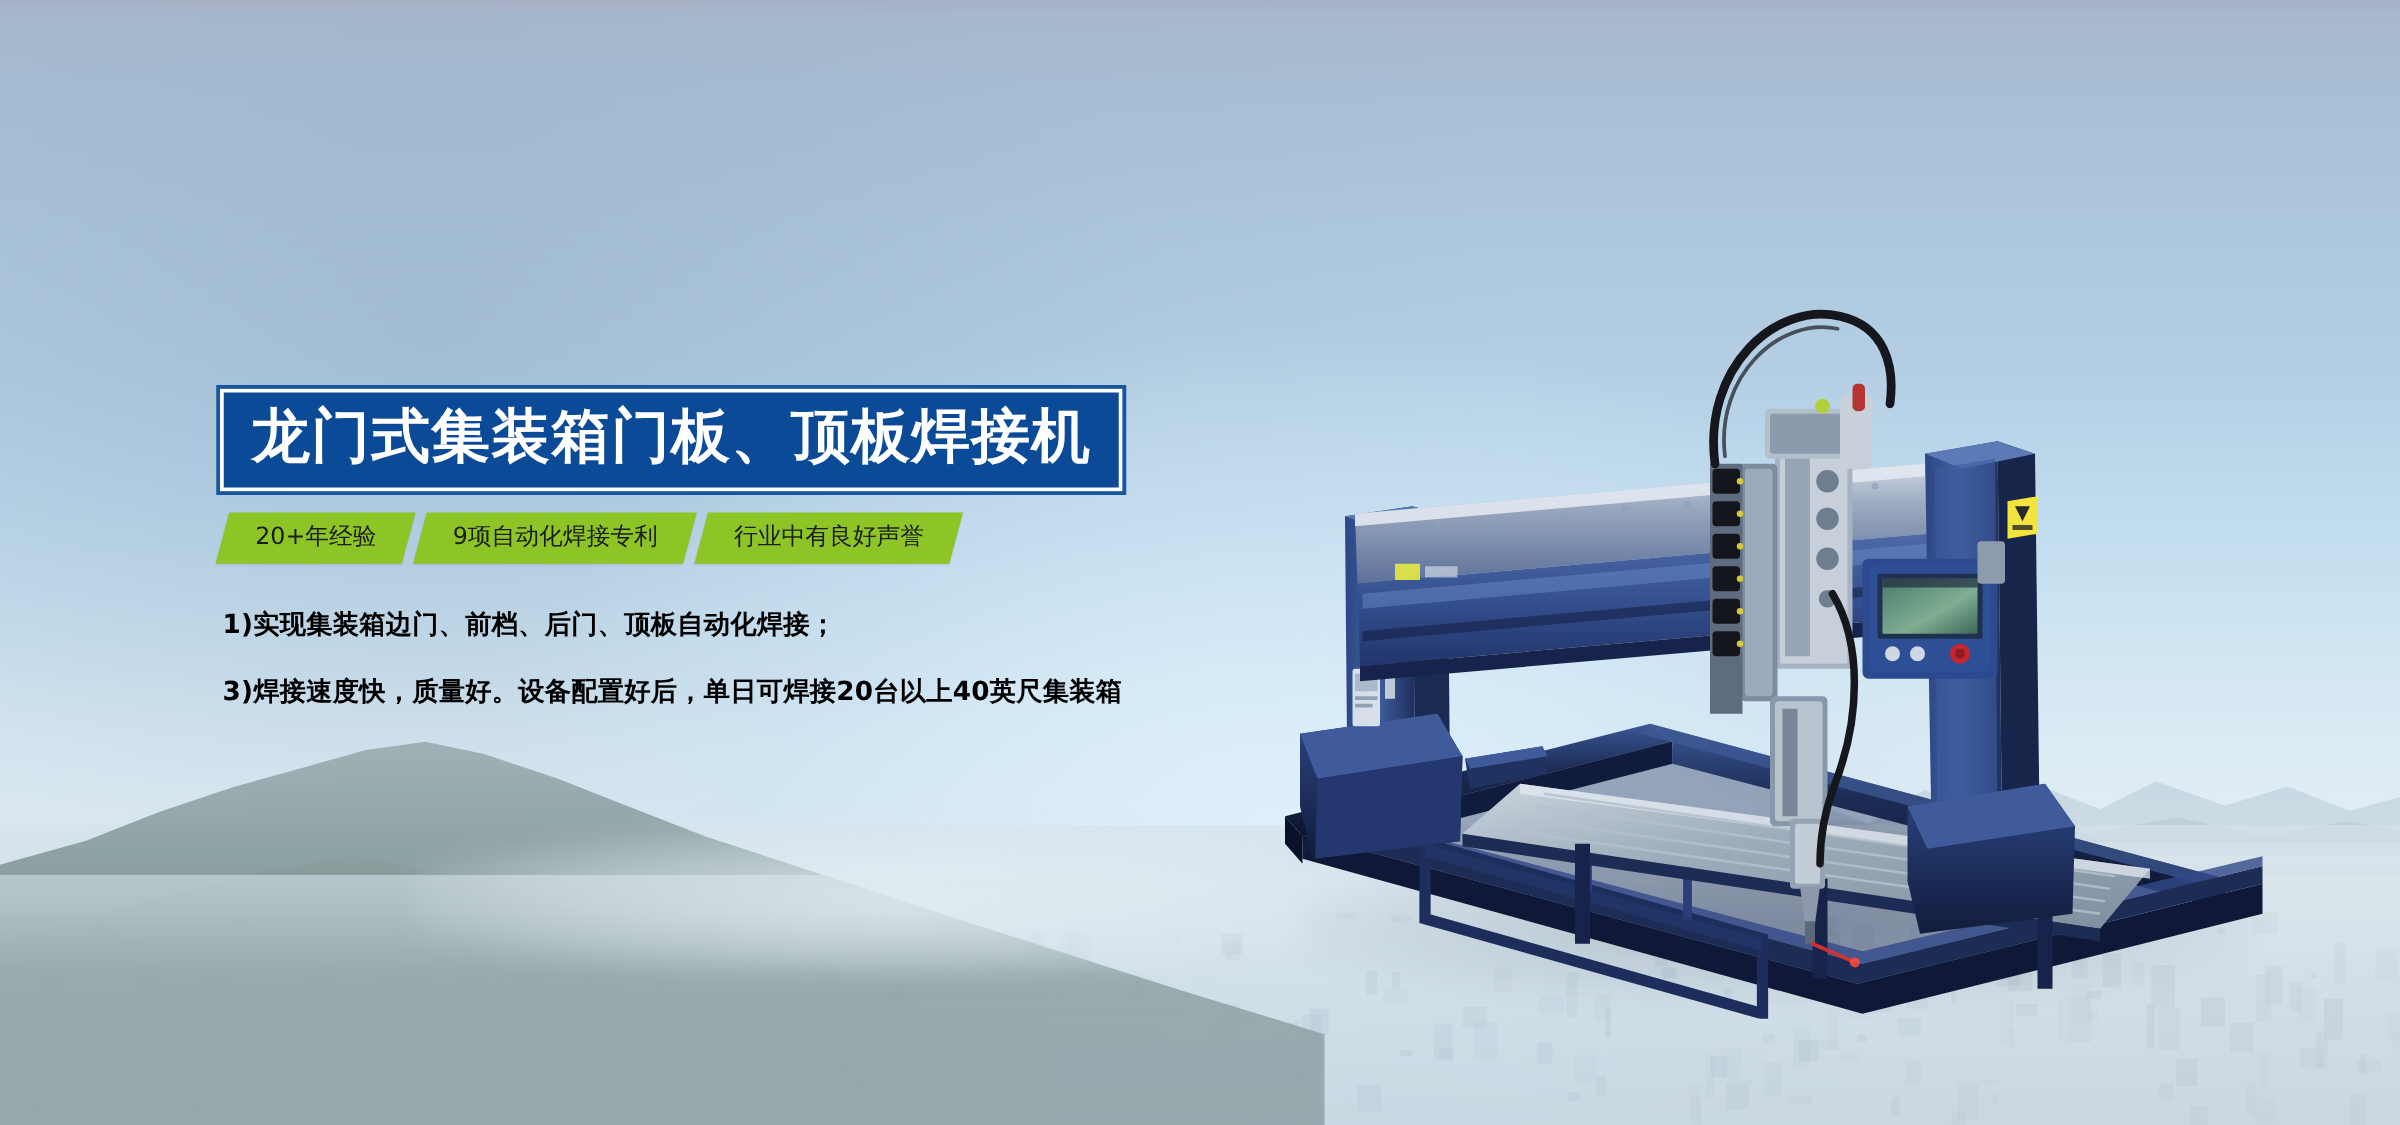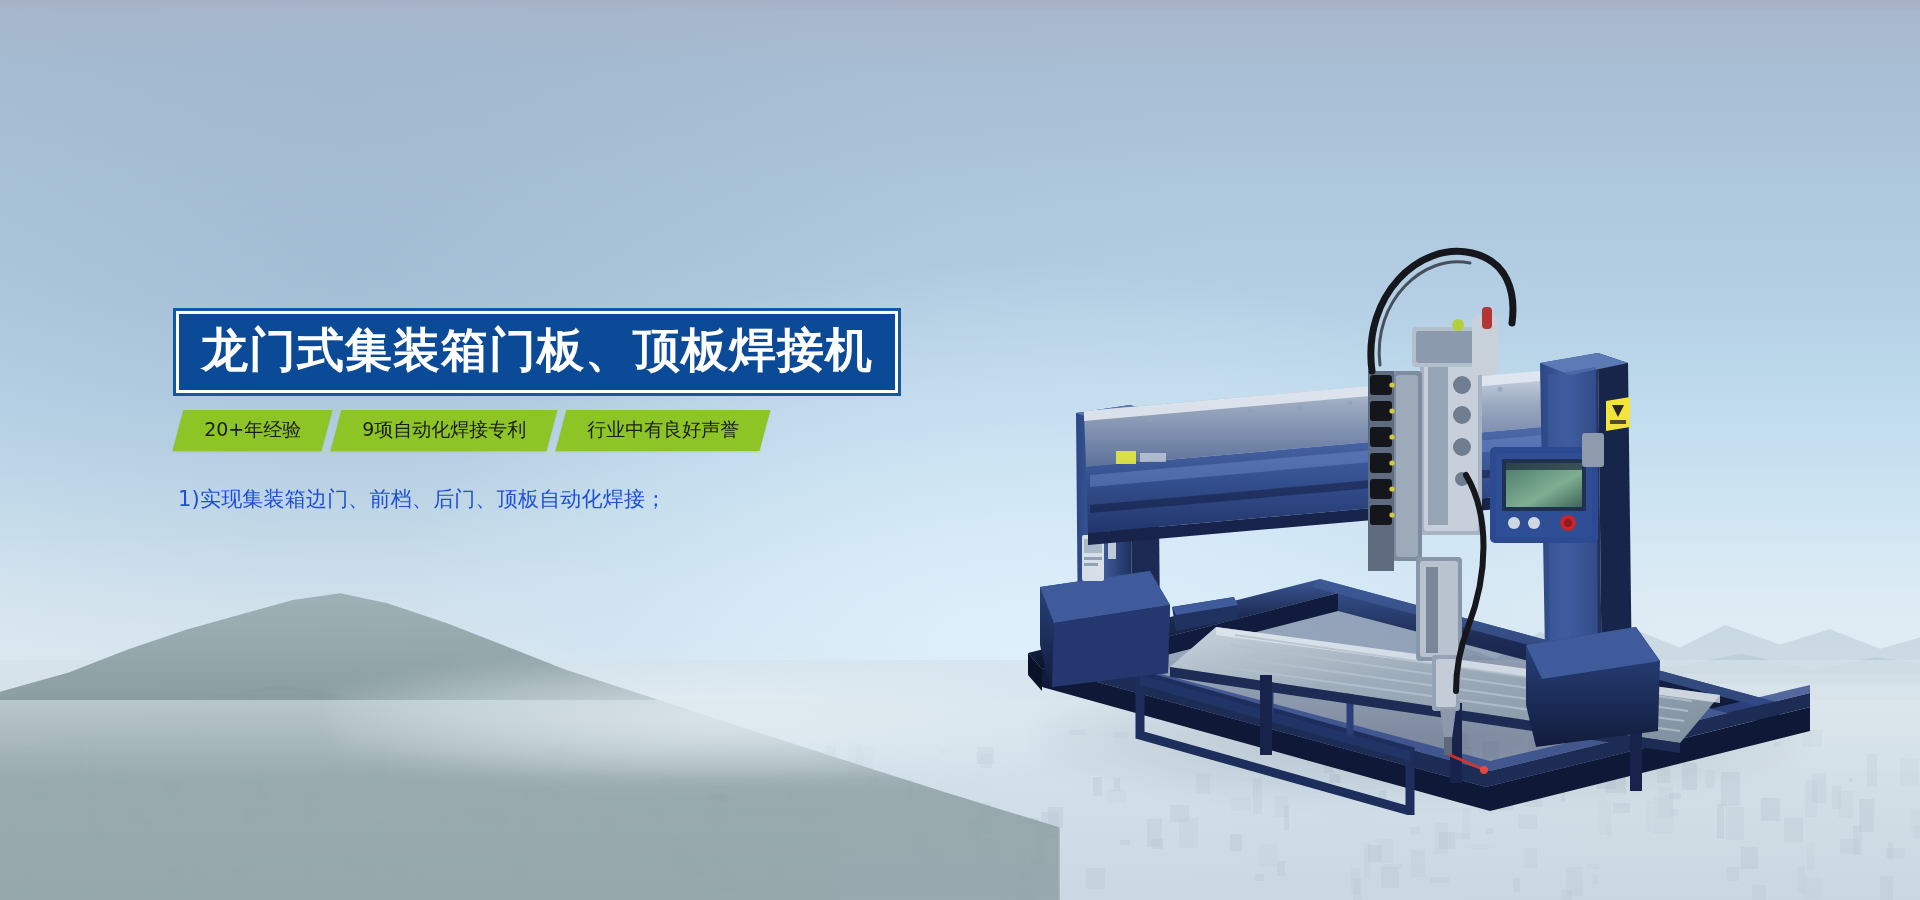--- a/index.html
+++ b/index.html
@@ -147,22 +147,22 @@
   }
 
   .bullets {
     position:absolute;
     left:178px; top:485px;
     display:flex; flex-direction:column; gap:26px;
   }
   .bullet {
     font-family:"DejaVu Sans","Liberation Sans",sans-serif;
     font-size:21px;
-    font-weight:400;
-    color:#1d4ed8;
+    font-weight:700;
+    color:#000000;
     white-space:nowrap;
     letter-spacing:.2px;
   }
 
   
   .machine {
     position:absolute;
     left:1020px; top:175px;
     width:810px; height:640px;
   }
@@ -636,16 +636,17 @@
       <div class="tag">
         <span class="tag-label">9项自动化焊接专利</span>
       </div>
       <div class="tag">
         <span class="tag-label">行业中有良好声誉</span>
       </div>
     </div>
 
     <div class="bullets">
       <div class="bullet">1)实现集装箱边门、前档、后门、顶板自动化焊接；</div>
+      <div class="bullet">3)焊接速度快，质量好。设备配置好后，单日可焊接20台以上40英尺集装箱</div>
     </div>
 
   </div>
 </div>
 
 </body></html>

